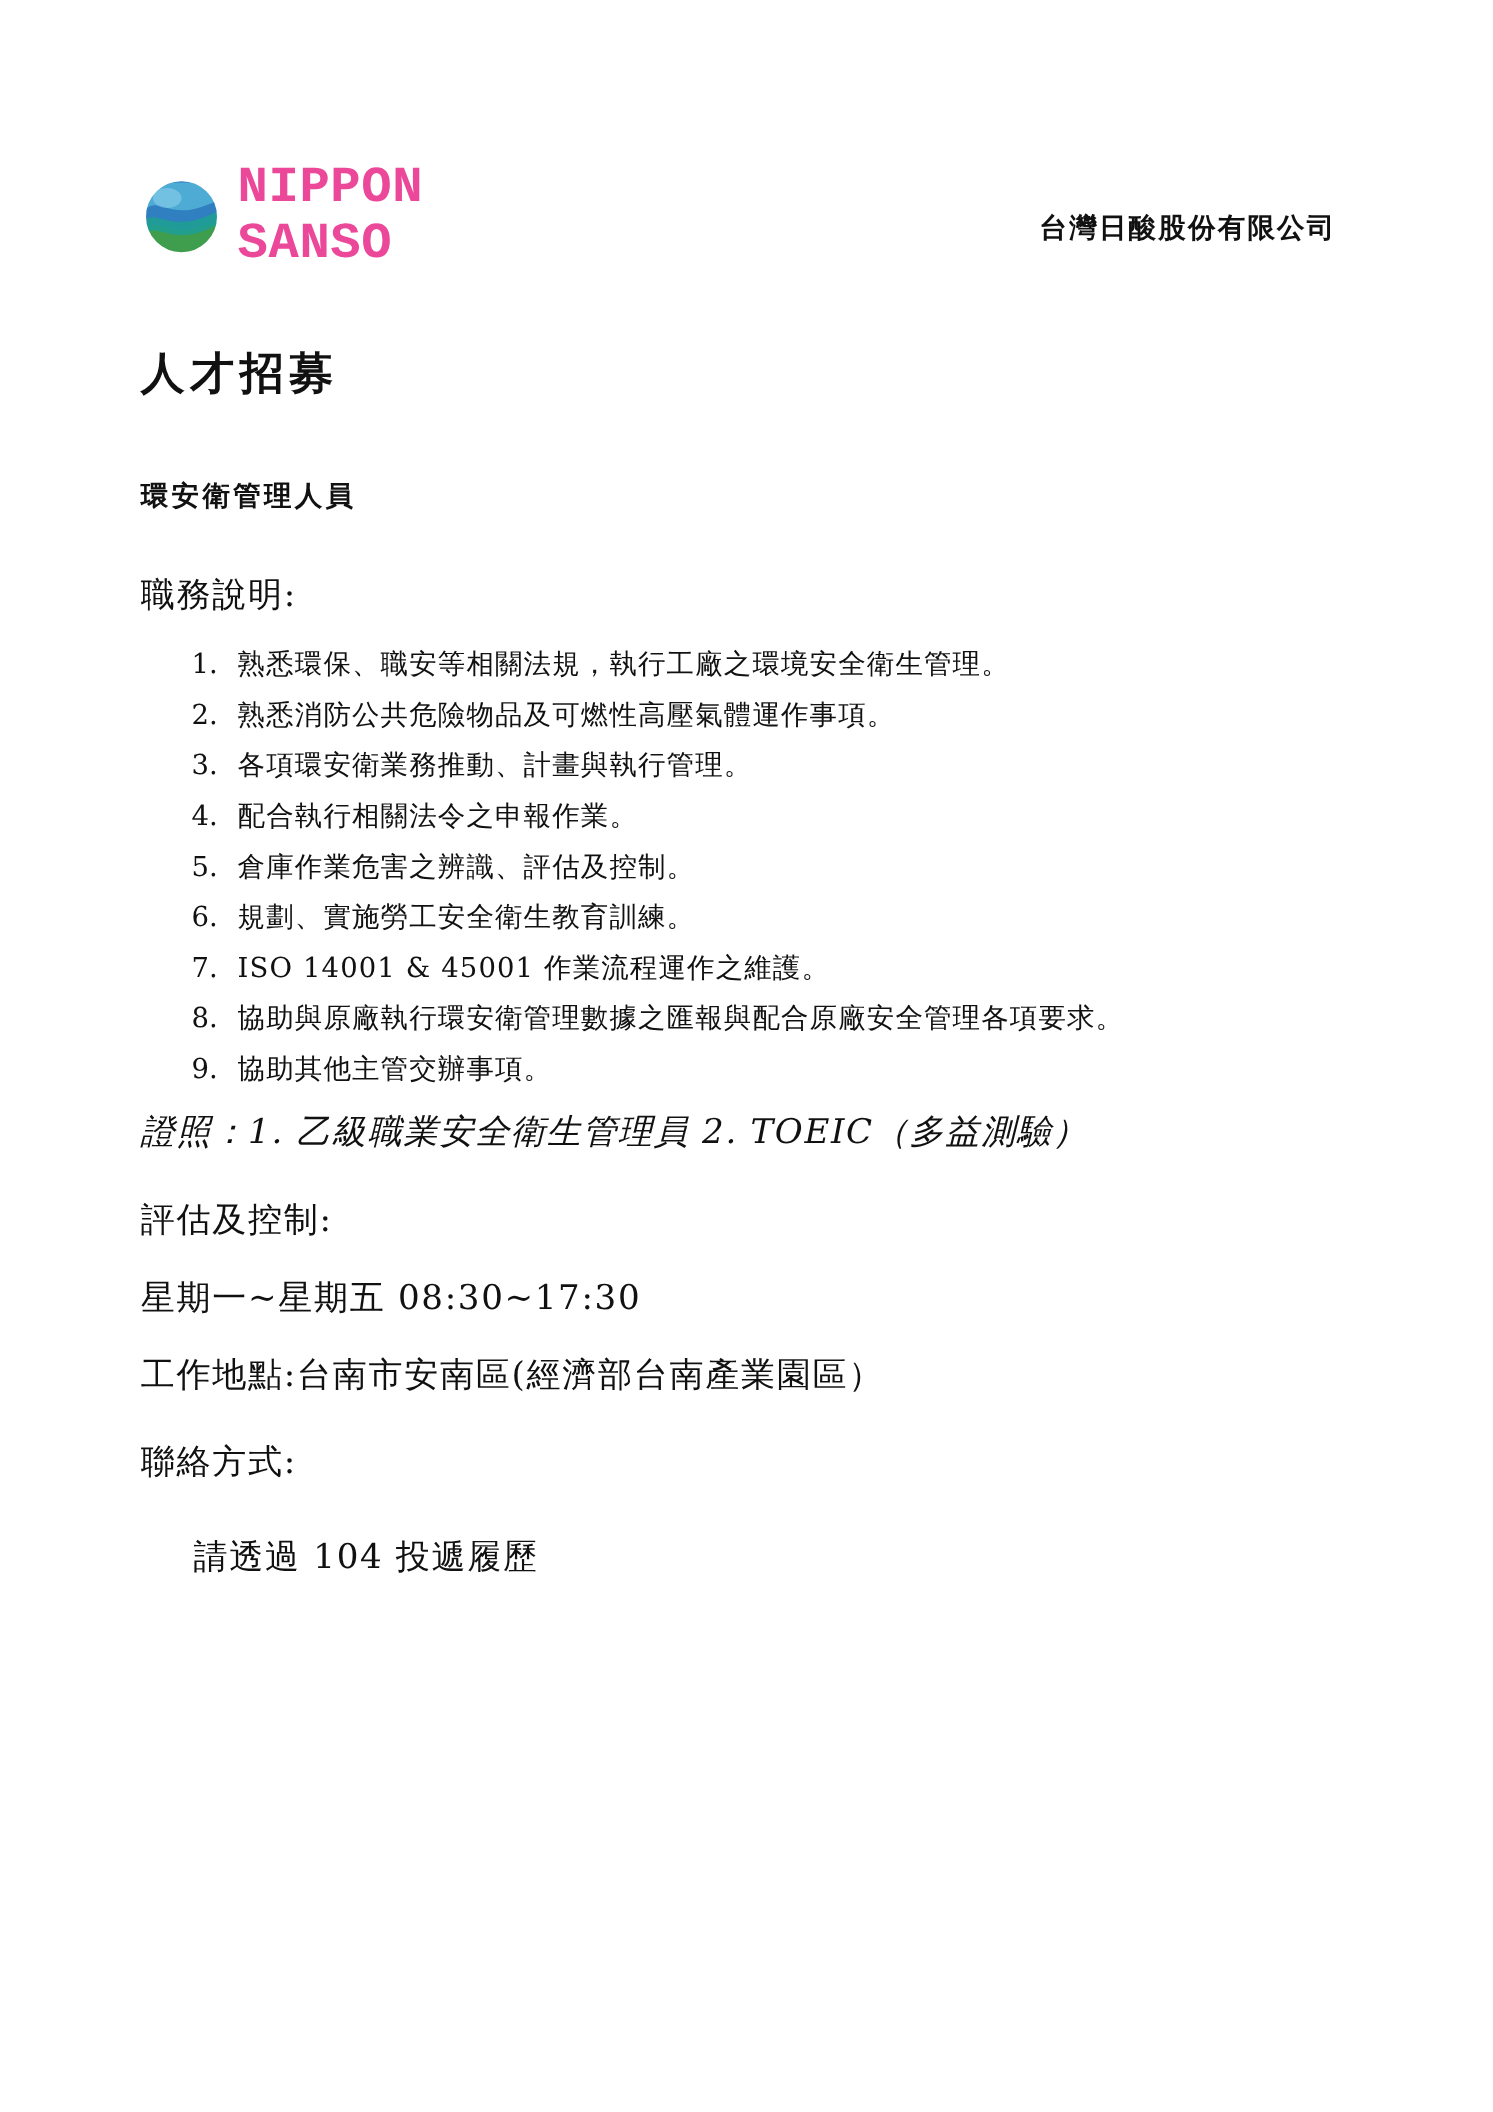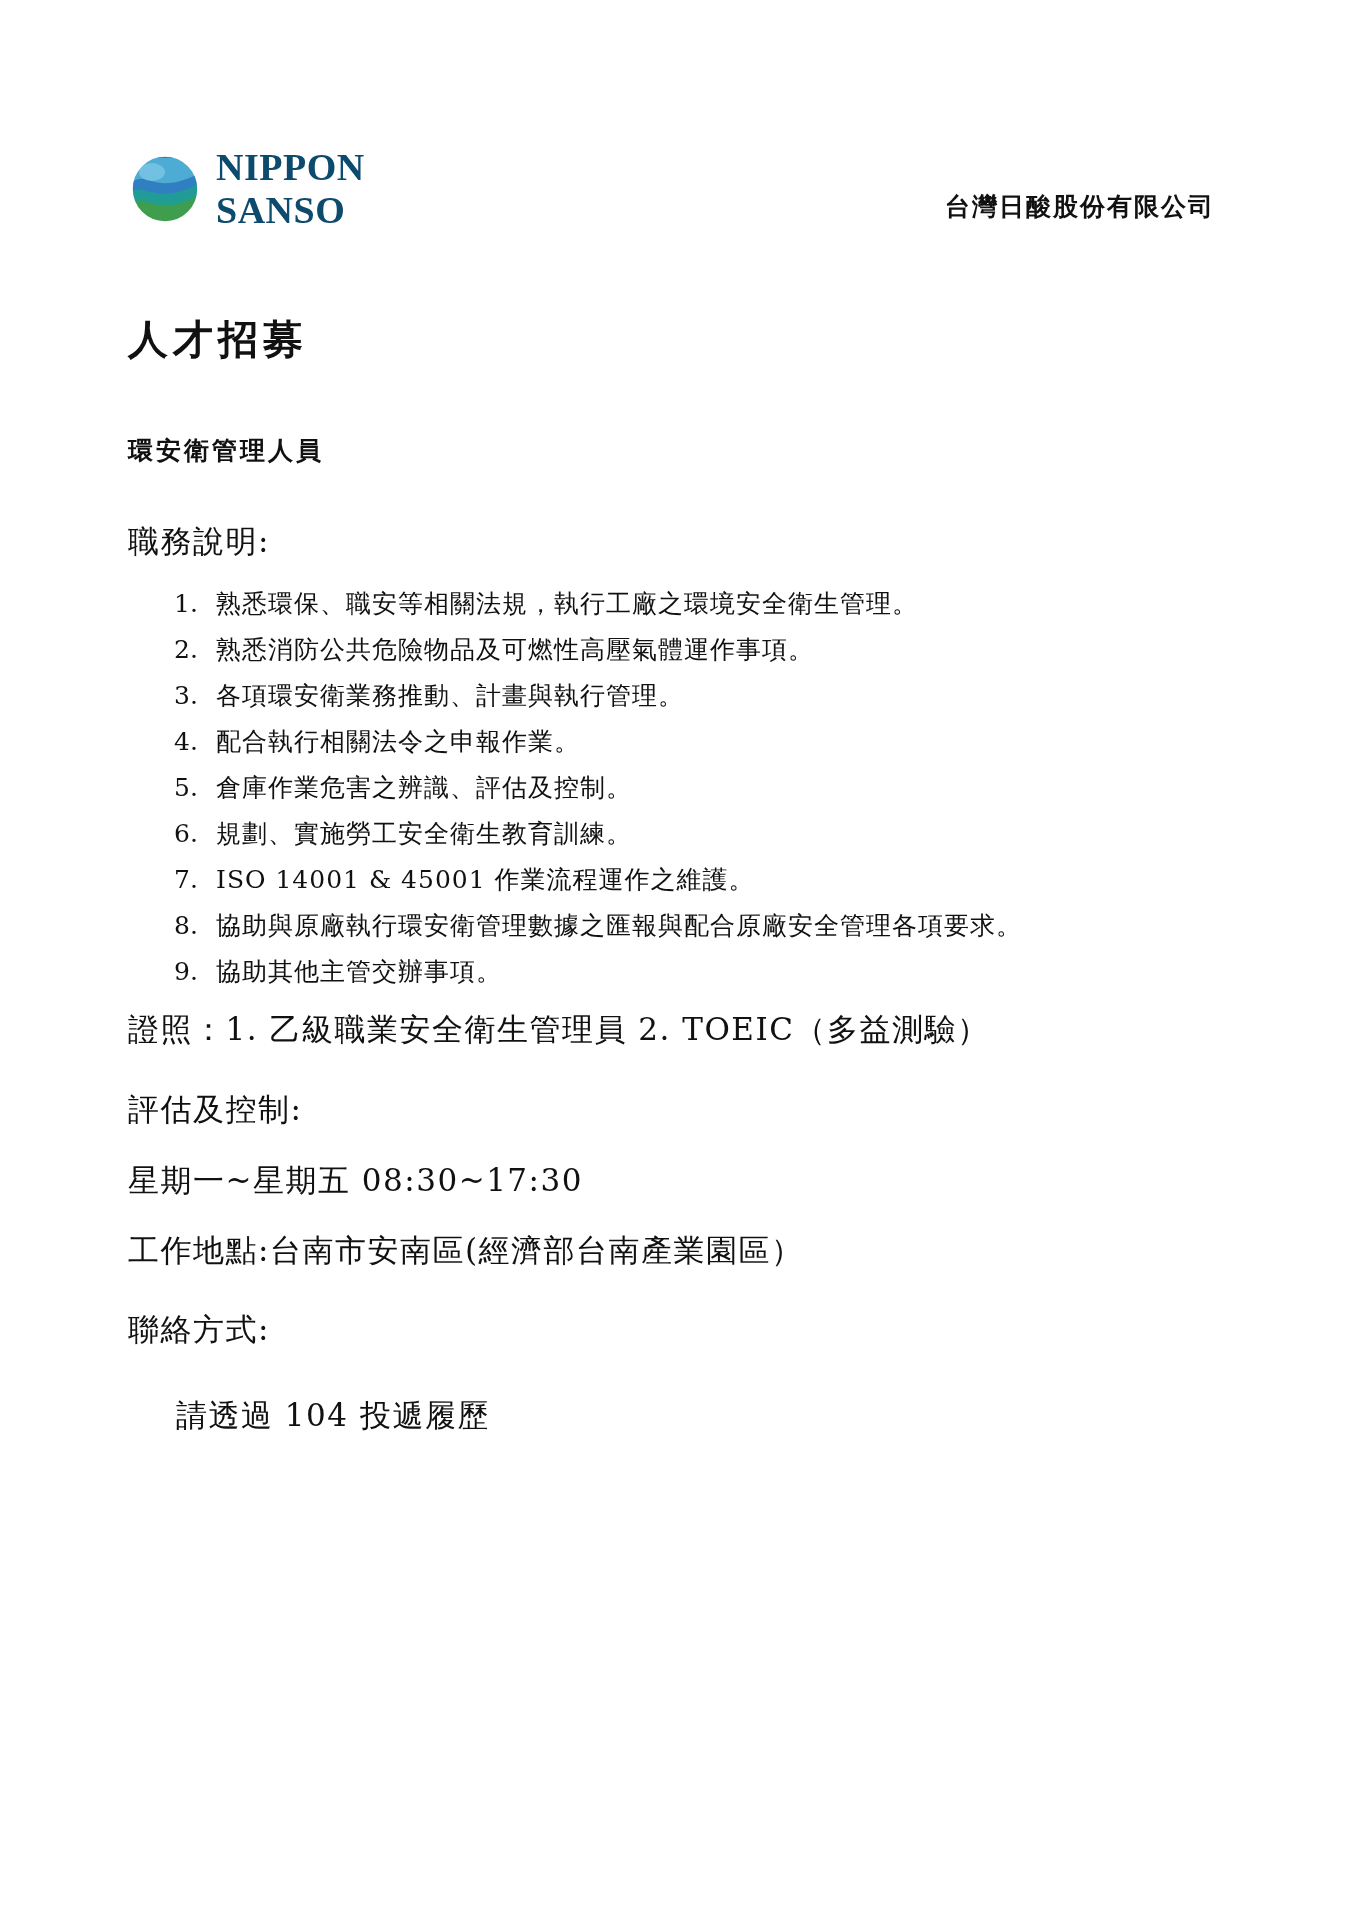--- a/index.html
+++ b/index.html
@@ -46,25 +46,25 @@
     flex: 0 0 auto;
   }
   .logo-mark svg { display: block; }
   .logo-text {
     display: flex;
     flex-direction: column;
     justify-content: center;
     line-height: 1.0;
   }
   .logo-text span {
-    font-family: Liberation Serif, serif;
-    font-weight: bold;
-    font-size: 38px;
+    font-family: Liberation Mono, monospace;
+    font-weight: bold;
+    font-size: 46px;
     letter-spacing: 0.5px;
-    color: #0c4a6e;
+    color: #ec4899;
   }
   .logo-text .l2 { margin-top: 5px; }
 
   .company-name {
     position: absolute;
     right: 14px;
     top: 42px;
     font-size: 25px;
     font-weight: bold;
     letter-spacing: 2px;
@@ -120,21 +120,21 @@
   }
   ol.duties li .num {
     display: inline-block;
     width: 42px;
     flex: 0 0 auto;
     font-family: "DejaVu Serif", serif;
     letter-spacing: 0;
   }
   ol.duties li .txt { display: inline-block; }
 
-  .cert-line { margin-top: 22px; }
+  .cert-line { margin-top: 22px; font-style: italic; }
   .worktime-label { margin-top: 34px; }
   .worktime-value { margin-top: 24px; }
   .location-line { margin-top: 24px; }
   .contact-label { margin-top: 32px; }
   .contact-value {
     margin-top: 40px;
     padding-left: 48px;
   }
   .mono-ish {
     font-family: "DejaVu Serif", serif;

